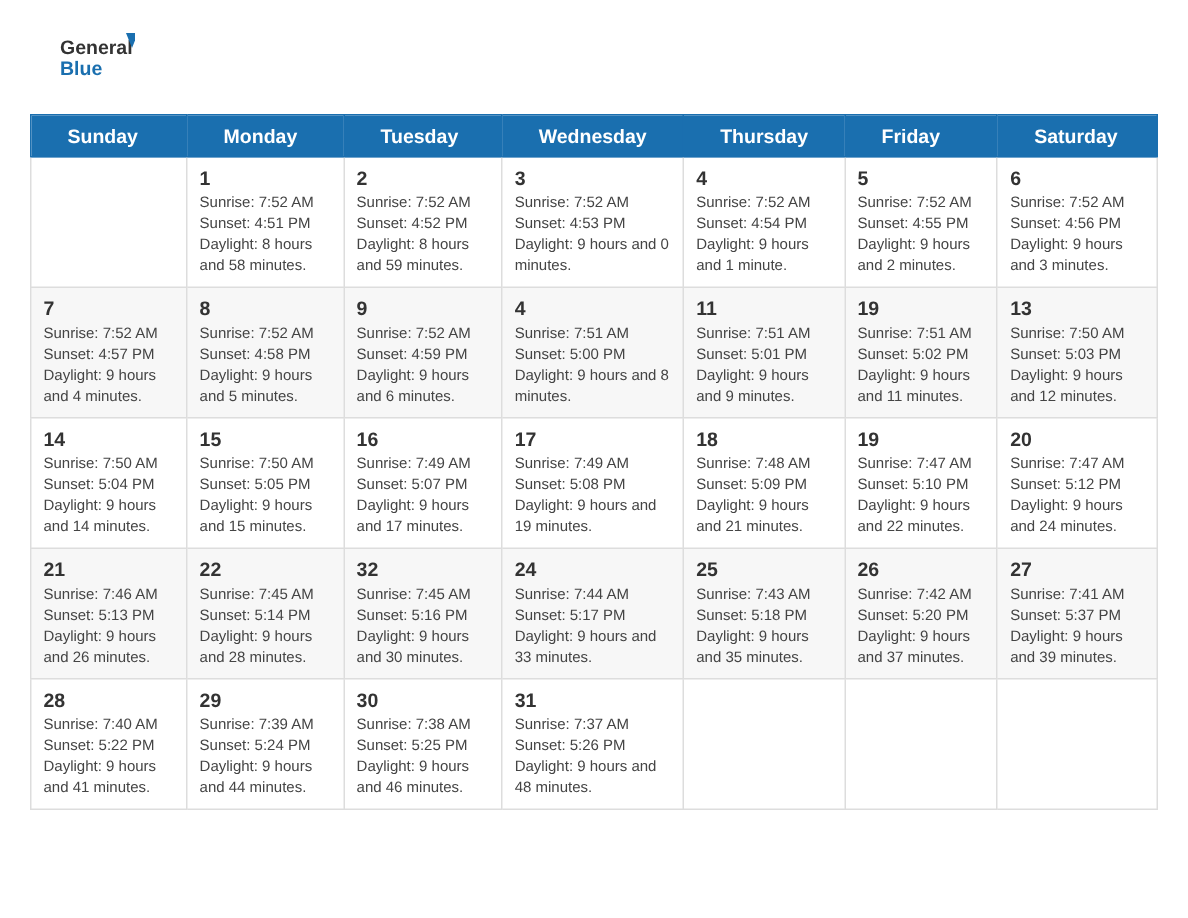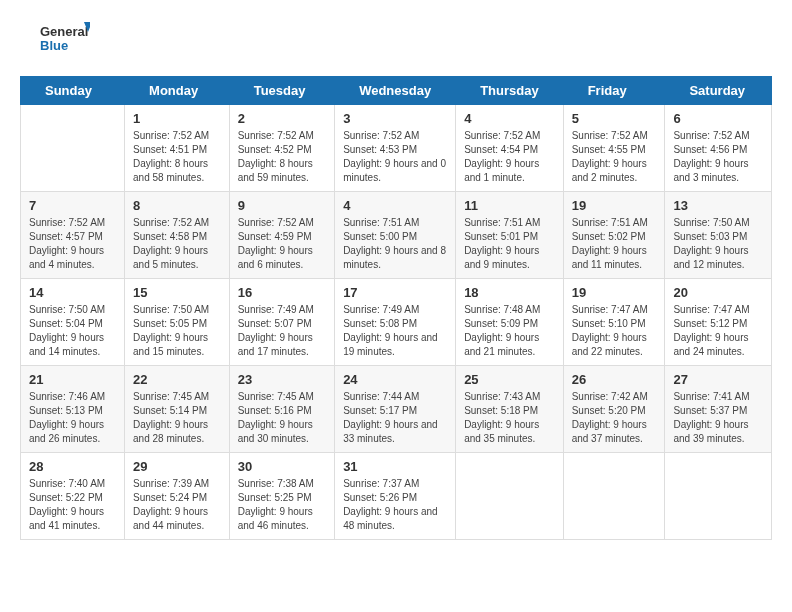--- a/index.html
+++ b/index.html
@@ -264,21 +264,21 @@
 and 26 minutes.</div>
         </td>
         <td>
           <span class="day-number">22</span>
           <div class="day-info">Sunrise: 7:45 AM
 Sunset: 5:14 PM
 Daylight: 9 hours
 and 28 minutes.</div>
         </td>
         <td>
-          <span class="day-number">23</span>
+          <span class="day-number">32</span>
           <div class="day-info">Sunrise: 7:45 AM
 Sunset: 5:16 PM
 Daylight: 9 hours
 and 30 minutes.</div>
         </td>
         <td>
           <span class="day-number">24</span>
           <div class="day-info">Sunrise: 7:44 AM
 Sunset: 5:17 PM
 Daylight: 9 hours

